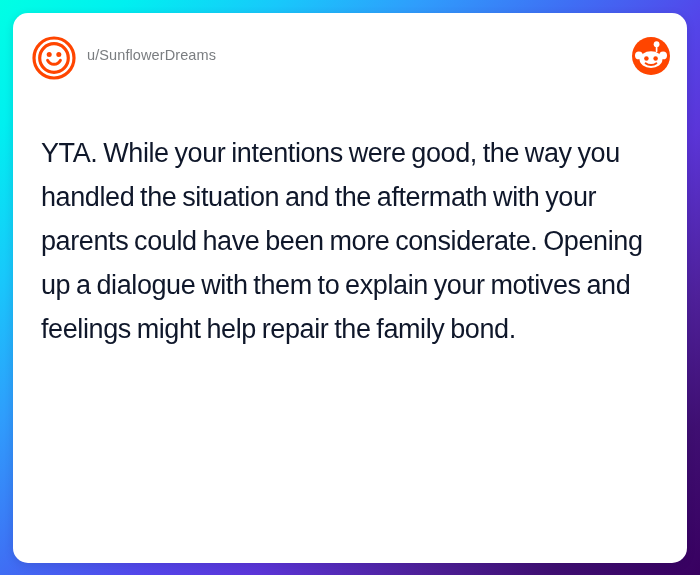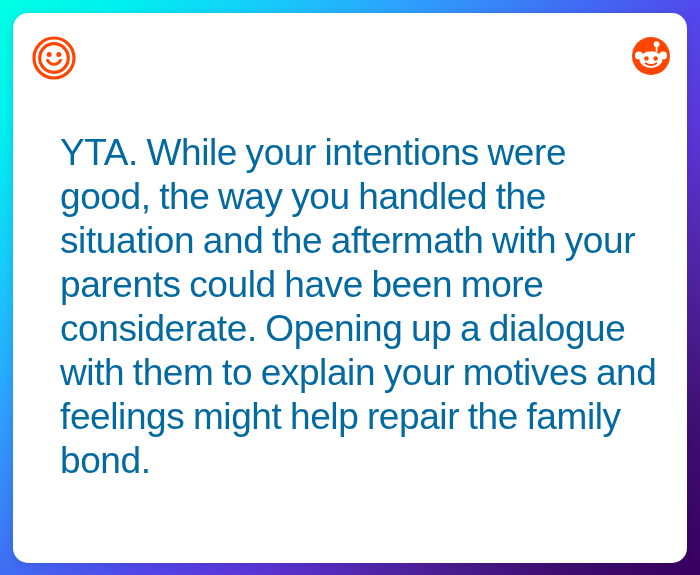--- a/index.html
+++ b/index.html
@@ -86,28 +86,27 @@
   .card-body {
     position: absolute;
     left: 0;
     top: 118px;
     width: 100%;
     padding: 0 26px 0 28px;
   }
 
   .post-text {
     font-family: "Liberation Sans", sans-serif;
-    font-size: 37px;
+    font-size: 27px;
     line-height: 44px;
-    color: #0369a1;
+    color: #0f172a;
     letter-spacing: -0.4px;
     word-spacing: -1.3px;
     font-weight: 400;
     text-rendering: optimizeLegibility;
-    margin-left: 19px;
   }
 </style>
 </head>
 <body>
 
 <div id="stage">
 
   <div id="card">
 
     <div class="card-header">
@@ -115,20 +114,21 @@
       <span class="avatar">
         <svg width="44" height="44" viewBox="0 0 44 44" aria-hidden="true">
           <circle cx="22" cy="22" r="20" fill="none" stroke="#FF4500" stroke-width="3.2"></circle>
           <circle cx="22" cy="22" r="14.3" fill="none" stroke="#FF4500" stroke-width="3.2"></circle>
           <circle cx="17.2" cy="18.6" r="2.5" fill="#FF4500"></circle>
           <circle cx="26.8" cy="18.6" r="2.5" fill="#FF4500"></circle>
           <path d="M15.6 24.4 A7.2 7.2 0 0 0 28.4 24.4" fill="none" stroke="#FF4500" stroke-width="3" stroke-linecap="round"></path>
         </svg>
       </span>
 
+      <span class="username">u/SunflowerDreams</span>
 
       <span class="brand-logo">
         <svg width="40" height="40" viewBox="0 0 40 40" aria-hidden="true">
           <circle cx="20" cy="20" r="19" fill="#FF4500"></circle>
           <g fill="#ffffff">
             <ellipse cx="20" cy="23.6" rx="11.4" ry="8.3"></ellipse>
             <circle cx="7.9" cy="19.4" r="3.9"></circle>
             <circle cx="32.1" cy="19.4" r="3.9"></circle>
             <circle cx="25.6" cy="8.2" r="2.9"></circle>
             <rect x="24.75" y="8.6" width="1.7" height="7.6" rx="0.85"></rect>

